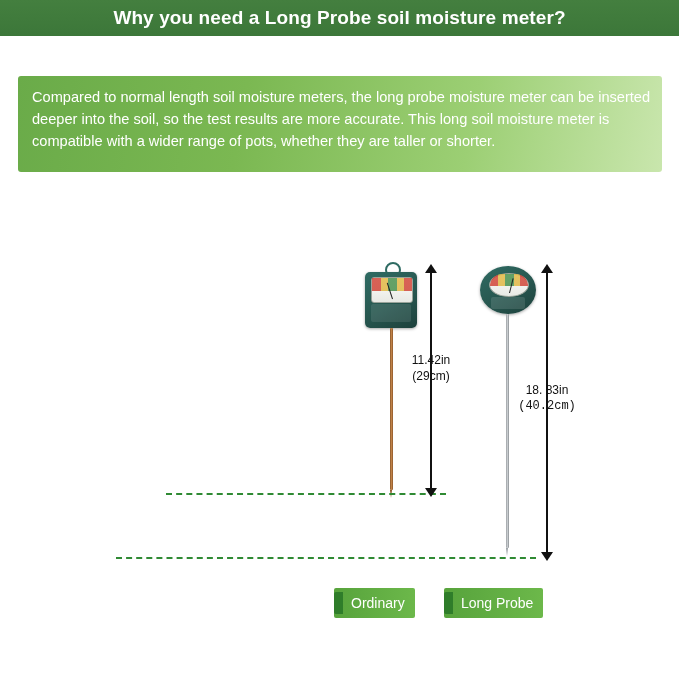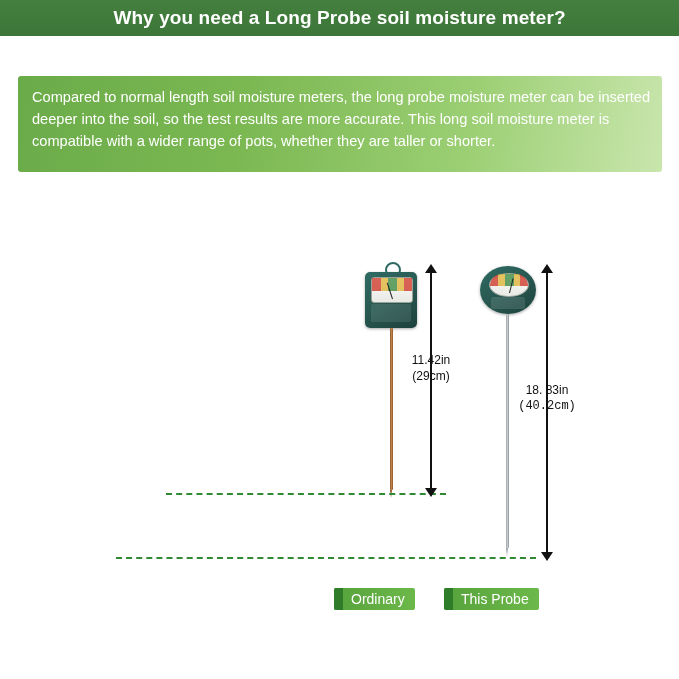--- a/index.html
+++ b/index.html
@@ -202,21 +202,21 @@
   
   .dash-line{
     position:absolute;height:0;
     border-top:2px dashed #2f8a33;
   }
 
   
   .chip{
     position:absolute;
     display:flex;align-items:center;
-    height:22px;
+    height:30px;
     padding:0 10px 0 0;
     color:#ffffff;
     font-size:14px;
     background:linear-gradient(90deg,#57a33c 0%,#6cb84a 100%);
     border-radius:2px;
     box-sizing:border-box;
   }
   .chip .chip-bar{
     width:9px;height:22px;background:#2f7d2a;margin-right:8px;border-radius:2px 0 0 2px;
   }
@@ -317,16 +317,16 @@
     <div class="dim-text" style="left:512px;top:382px;width:70px;">18. 83in</div>
     <div class="dim-text" style="left:512px;top:398px;width:70px;font-family:Liberation Mono, monospace;">(40.2cm)</div>
   </div>
 
   <div class="chip" style="left:334px;top:588px;">
     <span class="chip-bar"></span>
     <span>Ordinary</span>
   </div>
   <div class="chip" style="left:444px;top:588px;">
     <span class="chip-bar"></span>
-    <span>This Probe</span>
+    <span>Long Probe</span>
   </div>
 
 </div>
 
 </body></html>

